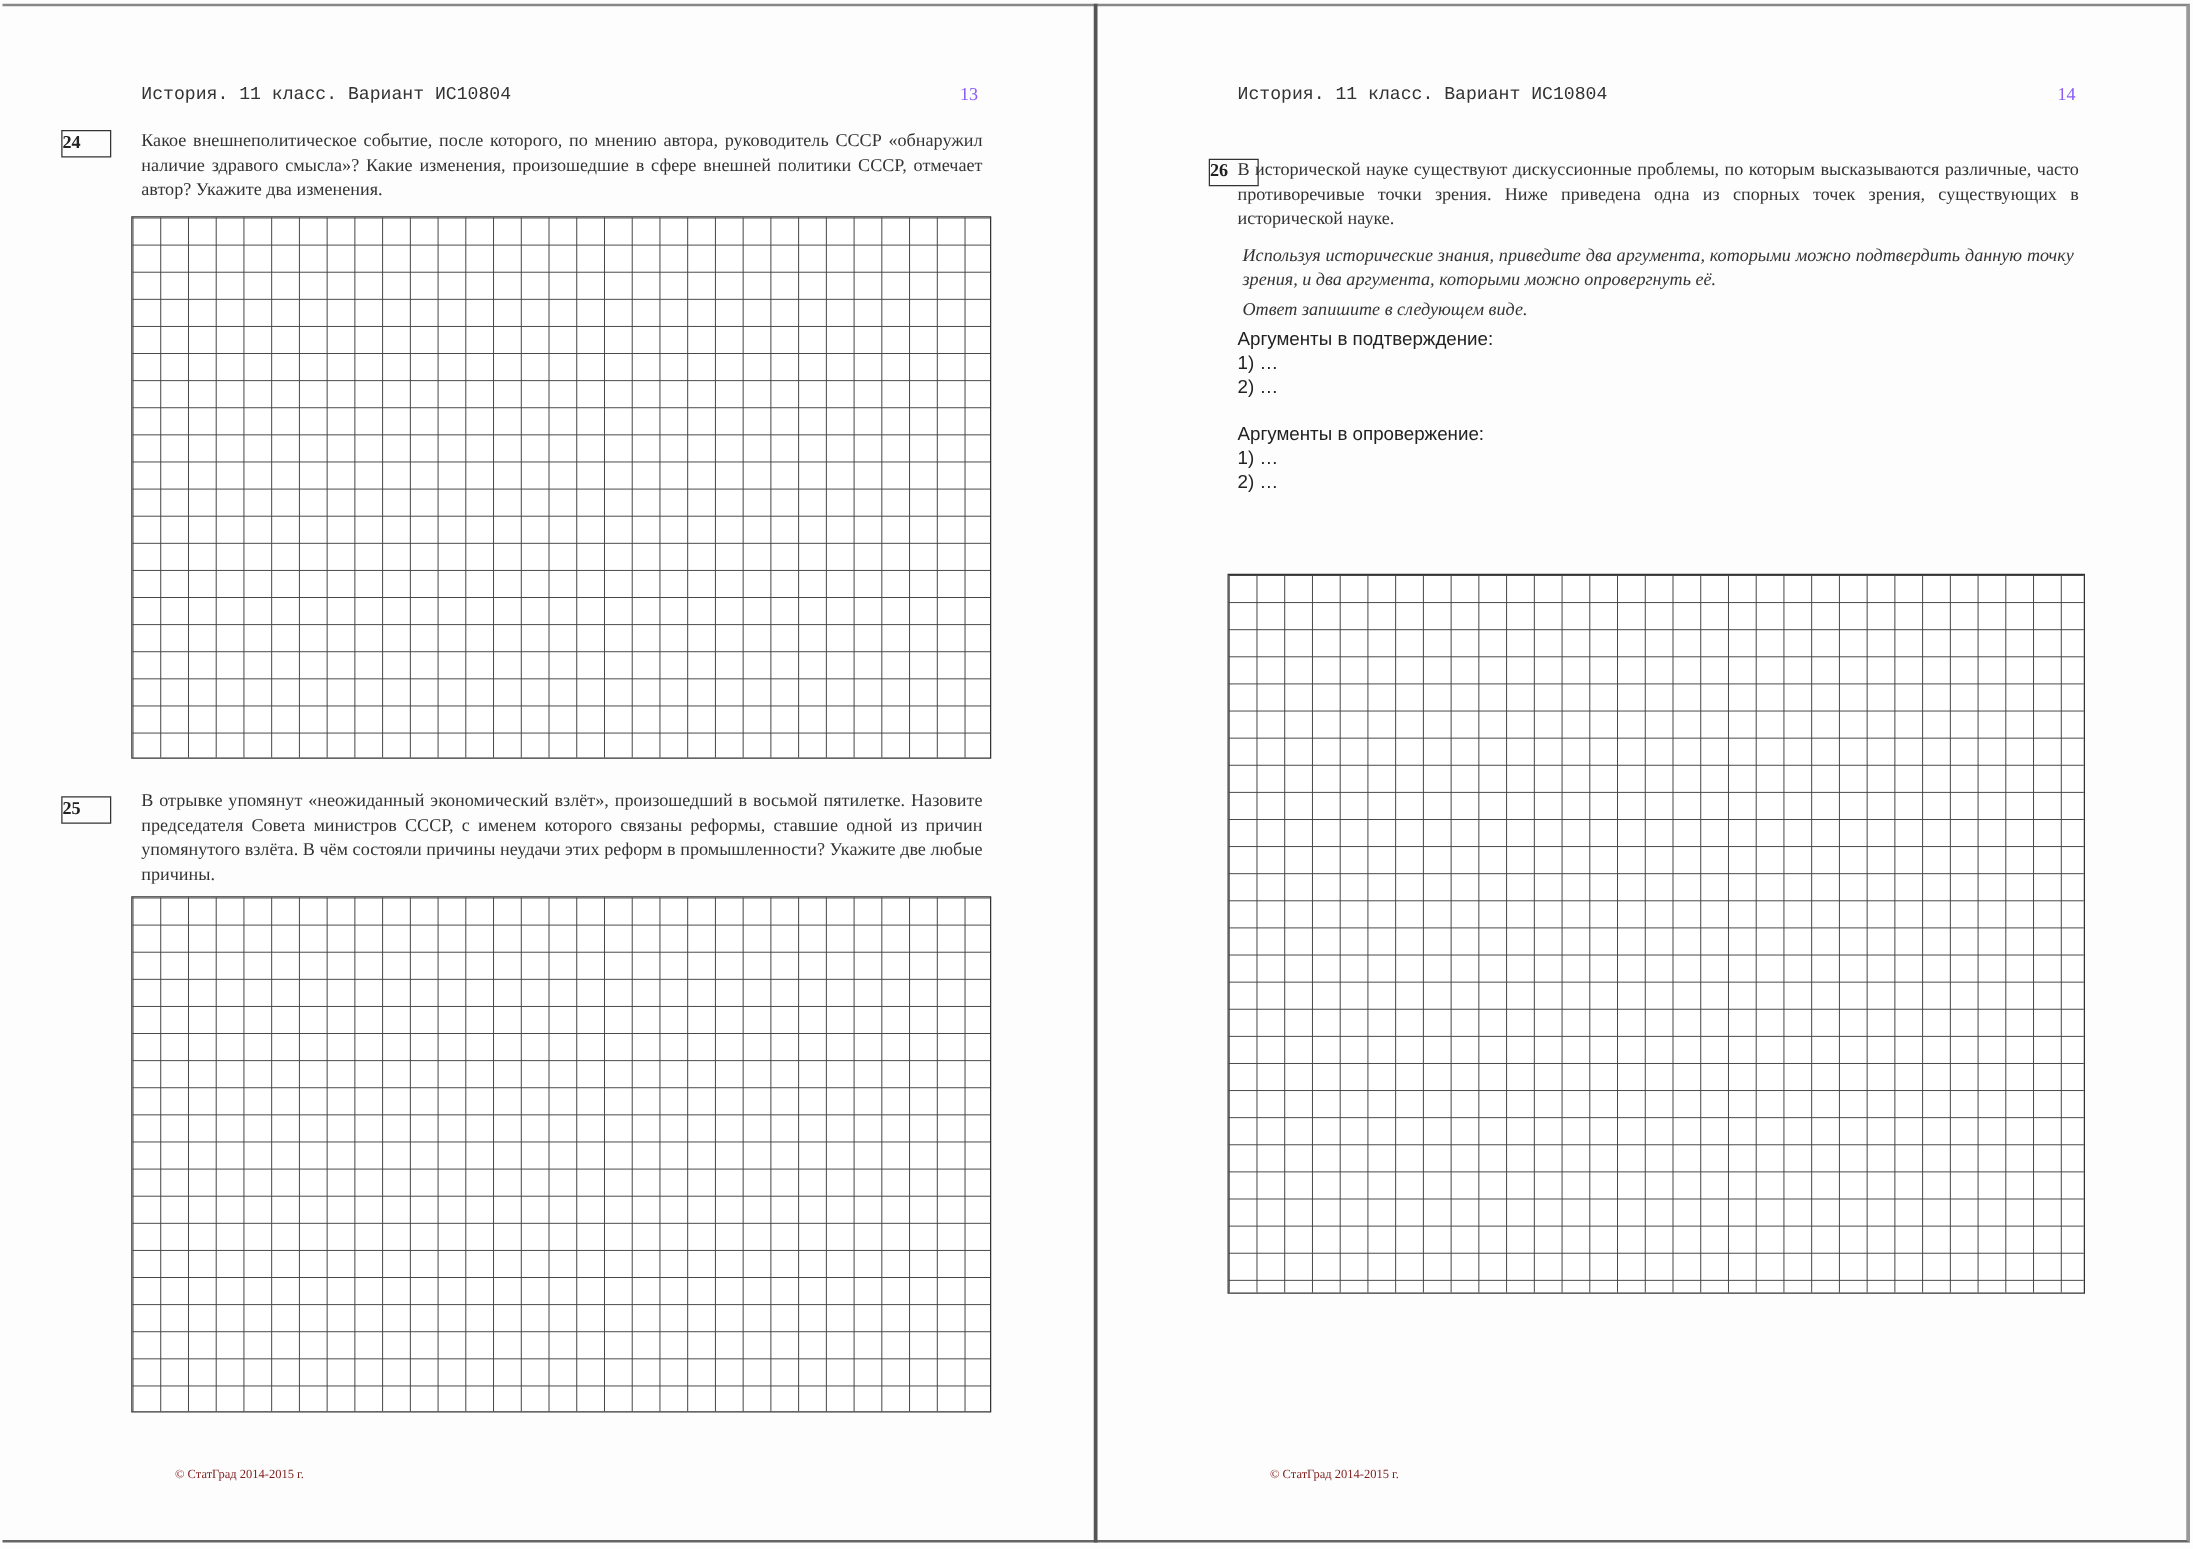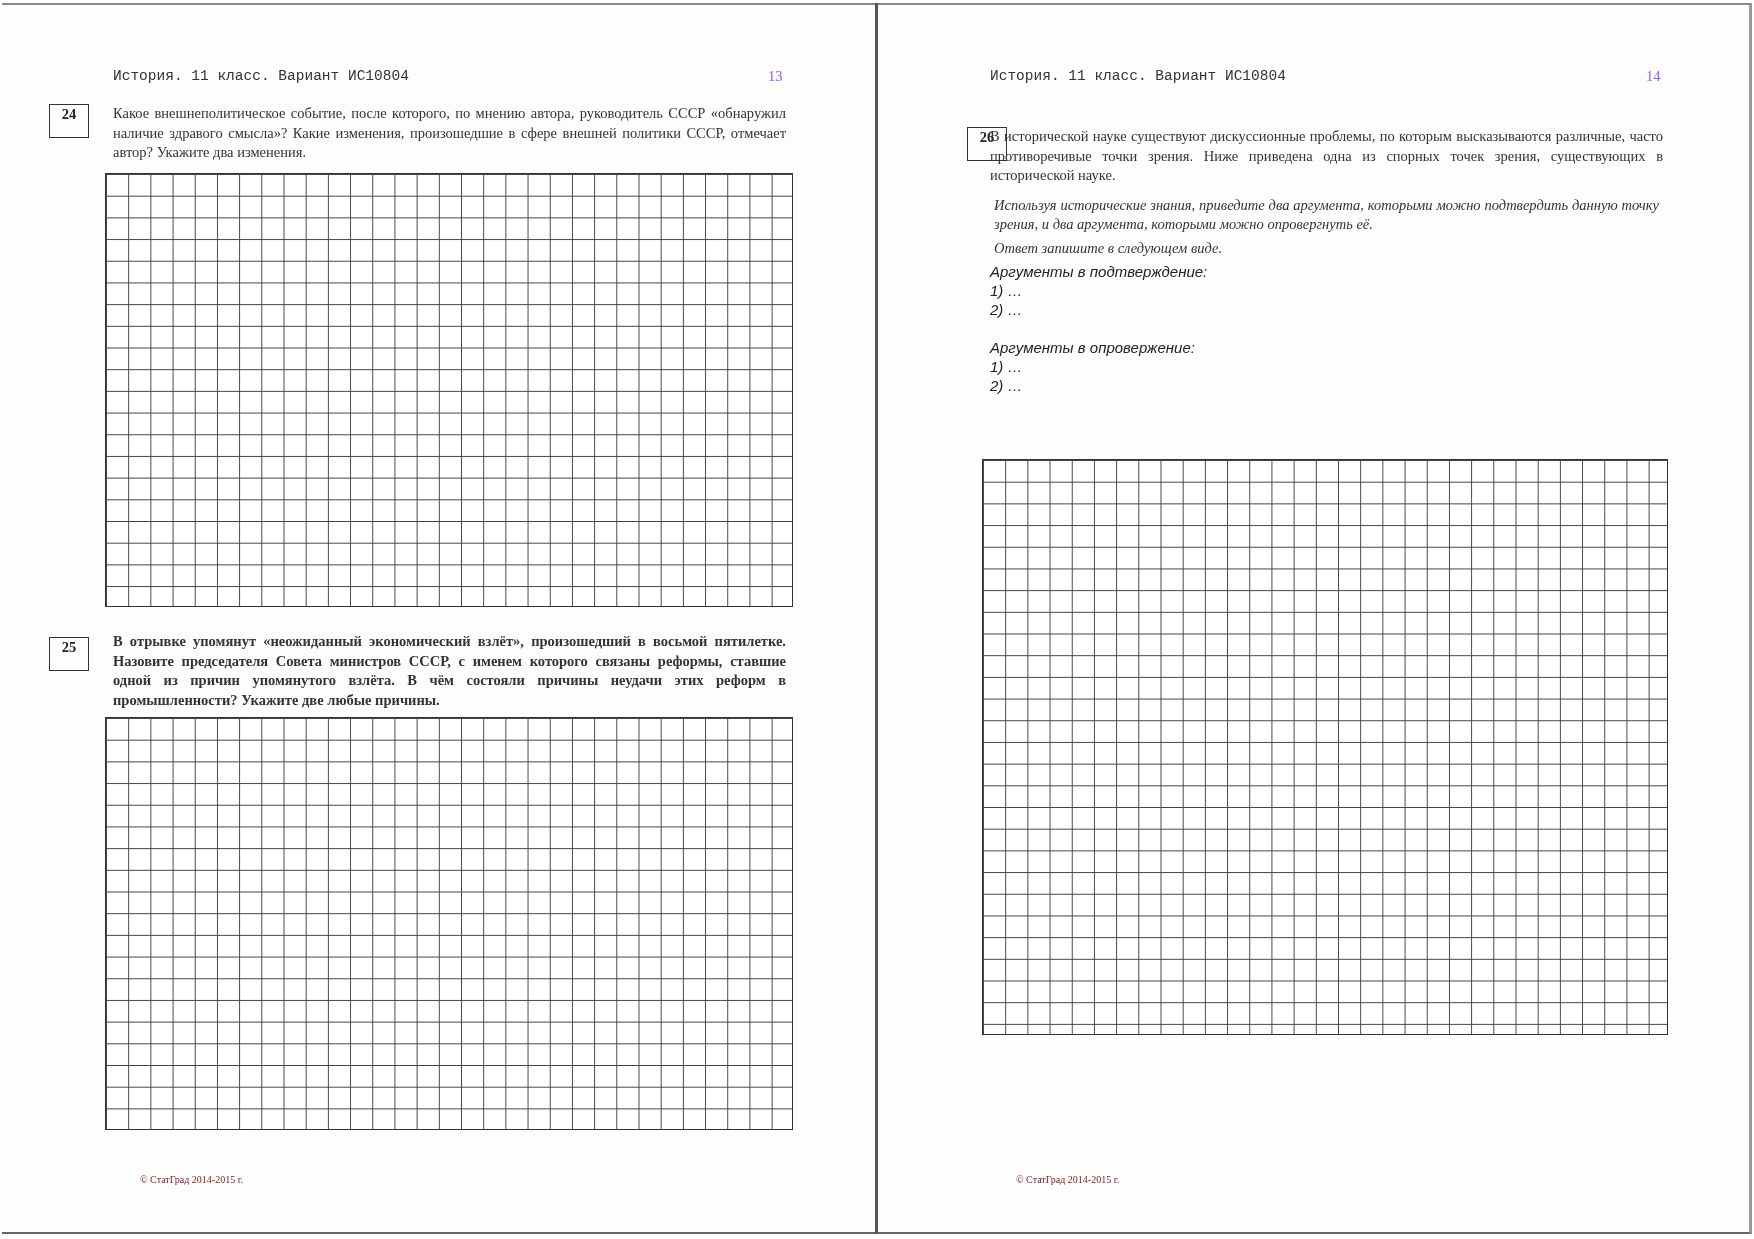--- a/index.html
+++ b/index.html
@@ -7,25 +7,25 @@
            font-family: "Liberation Serif", "DejaVu Serif", serif; color: #222; }
     .spread { position: absolute; left: 2px; top: 3px; width: 1750px; height: 1231px;
               border-top: 2px solid #888; border-bottom: 2px solid #666; border-right: 3px solid #999;
               box-sizing: border-box; background: #fdfdfd; }
     .divider { position: absolute; left: 875px; top: 3px; width: 3px; height: 1231px; background: #555; }
     .page { position: absolute; top: 0; height: 1231px; }
     .page.left { left: 0; width: 875px; }
     .page.right { left: 878px; width: 872px; }
     .hdr { position: absolute; top: 68px; font-size: 14.5px; color: #333; font-family: Liberation Mono, monospace; }
     .pnum { position: absolute; top: 68px; font-size: 14.5px; color: #8b5cf6; }
-    .qbox { position: absolute; width: 40px; height: 34px; border: 1.5px solid #333; box-sizing: border-box;
-            font-weight: bold; font-size: 14.5px; text-align: center; line-height: 19px; color: #222; }
+    .qbox { position: absolute; width: 40px; height: 22px; border: 1.5px solid #333; box-sizing: border-box;
+            font-weight: bold; font-size: 14.5px; text-align: left; line-height: 19px; color: #222; }
     .qtext { position: absolute; font-size: 14.5px; line-height: 19.5px; text-align: justify; color: #333; }
     .quote { font-style: italic; }
-    .sans { font-family: "Liberation Sans", "DejaVu Sans", sans-serif; font-size: 15px; line-height: 19px; color: #222; font-style: italic; }
+    .sans { font-family: "Liberation Sans", "DejaVu Sans", sans-serif; font-size: 15px; line-height: 19px; color: #222; }
     .grid { position: absolute; border: 1.5px solid #333; box-sizing: border-box;
             background-color: #fff;
             background-image:
               linear-gradient(to right, #444 1px, transparent 1px),
               linear-gradient(to bottom, #444 1px, transparent 1px);
             background-size: 22.2px 100%, 100% 21.7px; }
     .footer { position: absolute; font-size: 10px; color: #7f1d1d; margin-top: 36px; }
     .para { margin: 0 0 10px 0; }
     .line { margin: 4px; font-style: italic; }
   </style>
@@ -37,21 +37,21 @@
 
 <div class="page left">
   <div class="hdr" style="left:113px;">История. 11 класс. Вариант ИС10804</div>
   <div class="pnum" style="left:768px;">13</div>
 
   <div class="qbox" style="left:49px; top:104px;">24</div>
   <div class="qtext" style="left:113px; top:104px; width:673px;font-family:Liberation Serif, serif;">Какое внешнеполитическое событие, после которого, по мнению автора, руководитель СССР «обнаружил наличие здравого смысла»? Какие изменения, произошедшие в сфере внешней политики СССР, отмечает автор? Укажите два изменения.</div>
   <div class="grid" style="left:105px; top:173px; width:688px; height:434px;"></div>
 
   <div class="qbox" style="left:49px; top:637px;">25</div>
-  <div class="qtext" style="left:113px; top:632px; width:673px;font-weight:bold;">В отрывке упомянут «неожиданный экономический взлёт», произошедший в восьмой пятилетке. Назовите председателя Совета министров СССР, с именем которого связаны реформы, ставшие одной из причин упомянутого взлёта. В чём состояли причины неудачи этих реформ в промышленности? Укажите две любые причины.</div>
+  <div class="qtext" style="left:113px; top:632px; width:673px;">В отрывке упомянут «неожиданный экономический взлёт», произошедший в восьмой пятилетке. Назовите председателя Совета министров СССР, с именем которого связаны реформы, ставшие одной из причин упомянутого взлёта. В чём состояли причины неудачи этих реформ в промышленности? Укажите две любые причины.</div>
   <div class="grid" style="left:105px; top:717px; width:688px; height:413px;"></div>
 
   <div class="footer" style="left:140px; top:1138px;">© СтатГрад 2014-2015 г.</div>
 </div>
 
 <div class="page right">
   <div class="hdr" style="left:112px;">История. 11 класс. Вариант ИС10804</div>
   <div class="pnum" style="left:768px;text-align:center;">14</div>
 
   <div class="qbox" style="left:47px; top:127px;margin-left:42px;">26</div>

